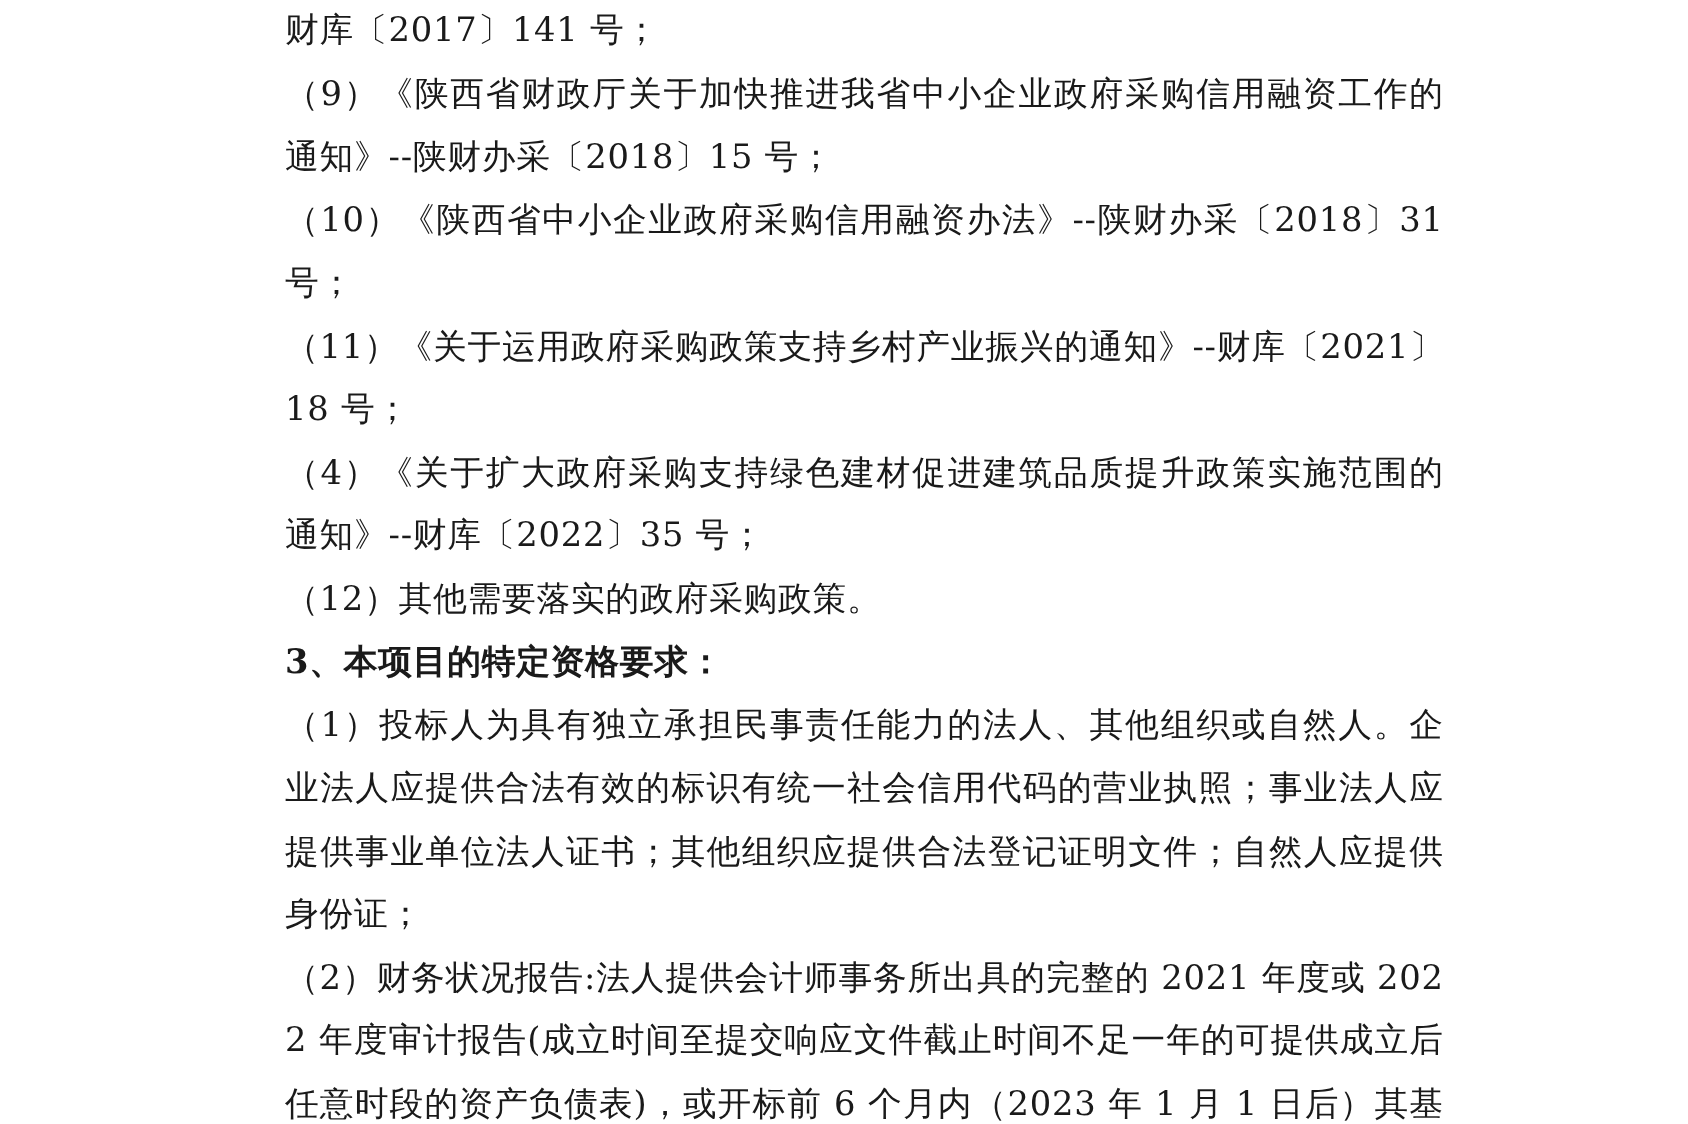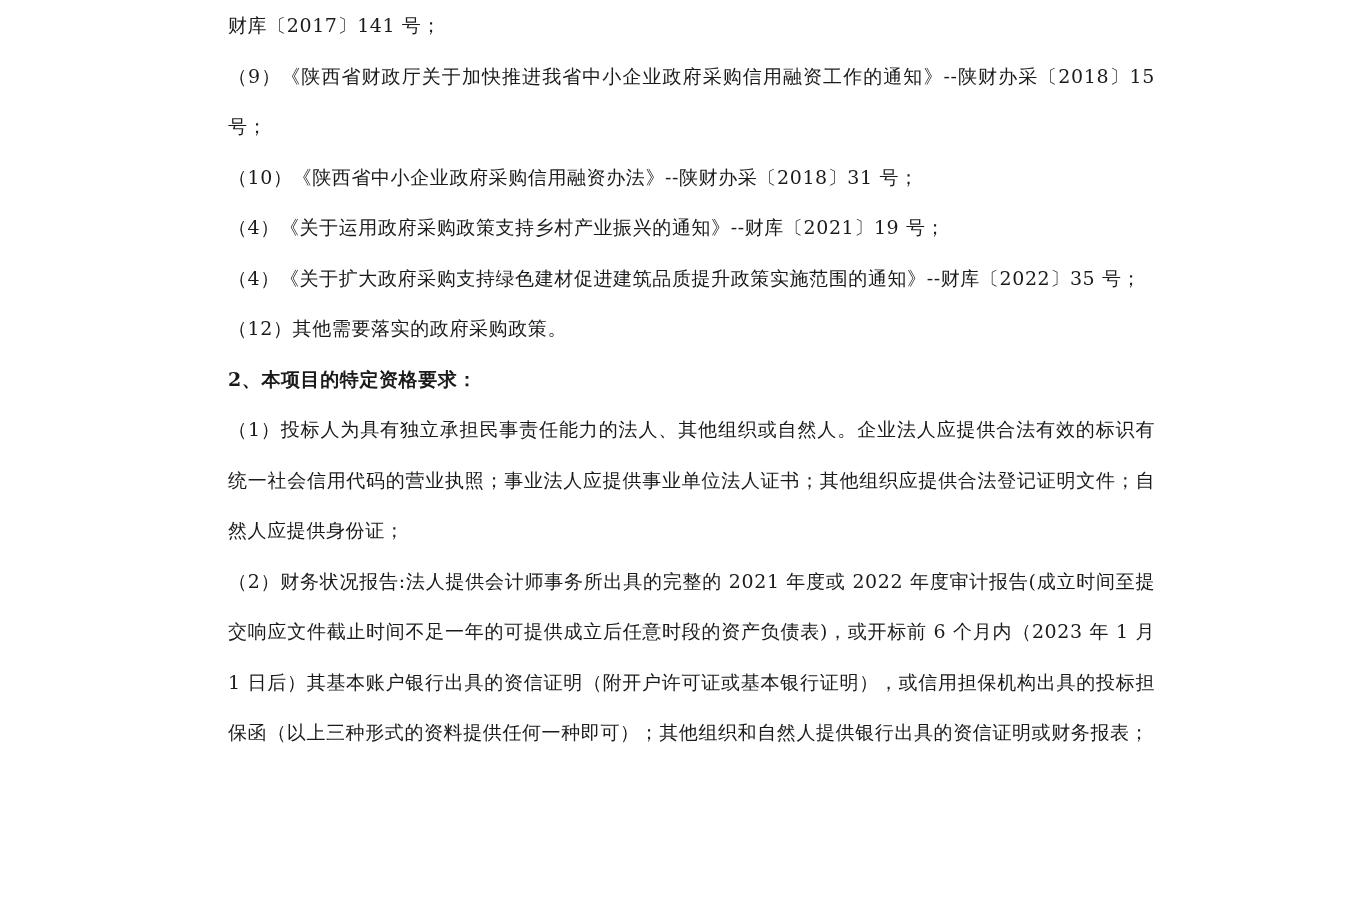--- a/index.html
+++ b/index.html
@@ -15,21 +15,21 @@
     color: #1a1a1a;
   }
   .page {
     width: 1350px;
     height: 899px;
     box-sizing: border-box;
     padding: 0 195px 0 228px;
     position: relative;
   }
   .para {
-    font-size: 19px;
+    font-size: 27px;
     line-height: 50.5px;
     letter-spacing: 0.6px;
     text-align: justify;
     text-justify: inter-ideograph;
     margin: 0;
     white-space: pre-wrap;
     word-break: break-all;
   }
   .para.first {
     padding-top: 0;
@@ -39,20 +39,20 @@
   }
 </style>
 </head>
 <body>
 
 <div class="page">
 
   <p class="para first">财库〔2017〕141 号；</p>
   <p class="para">（9）《陕西省财政厅关于加快推进我省中小企业政府采购信用融资工作的通知》--陕财办采〔2018〕15 号；</p>
   <p class="para">（10）《陕西省中小企业政府采购信用融资办法》--陕财办采〔2018〕31 号；</p>
-  <p class="para">（4）《关于运用政府采购政策支持乡村产业振兴的通知》--财库〔2021〕19 号；</p>
+  <p class="para">（11）《关于运用政府采购政策支持乡村产业振兴的通知》--财库〔2021〕18 号；</p>
   <p class="para">（4）《关于扩大政府采购支持绿色建材促进建筑品质提升政策实施范围的通知》--财库〔2022〕35 号；</p>
   <p class="para">（12）其他需要落实的政府采购政策。</p>
-  <p class="para bold">2、本项目的特定资格要求：</p>
+  <p class="para bold">3、本项目的特定资格要求：</p>
   <p class="para">（1）投标人为具有独立承担民事责任能力的法人、其他组织或自然人。企业法人应提供合法有效的标识有统一社会信用代码的营业执照；事业法人应提供事业单位法人证书；其他组织应提供合法登记证明文件；自然人应提供身份证；</p>
   <p class="para">（2）财务状况报告:法人提供会计师事务所出具的完整的 2021 年度或 2022 年度审计报告(成立时间至提交响应文件截止时间不足一年的可提供成立后任意时段的资产负债表)，或开标前 6 个月内（2023 年 1 月 1 日后）其基本账户银行出具的资信证明（附开户许可证或基本银行证明），或信用担保机构出具的投标担保函（以上三种形式的资料提供任何一种即可）；其他组织和自然人提供银行出具的资信证明或财务报表；</p>
 
 </div>
 
 </body></html>

